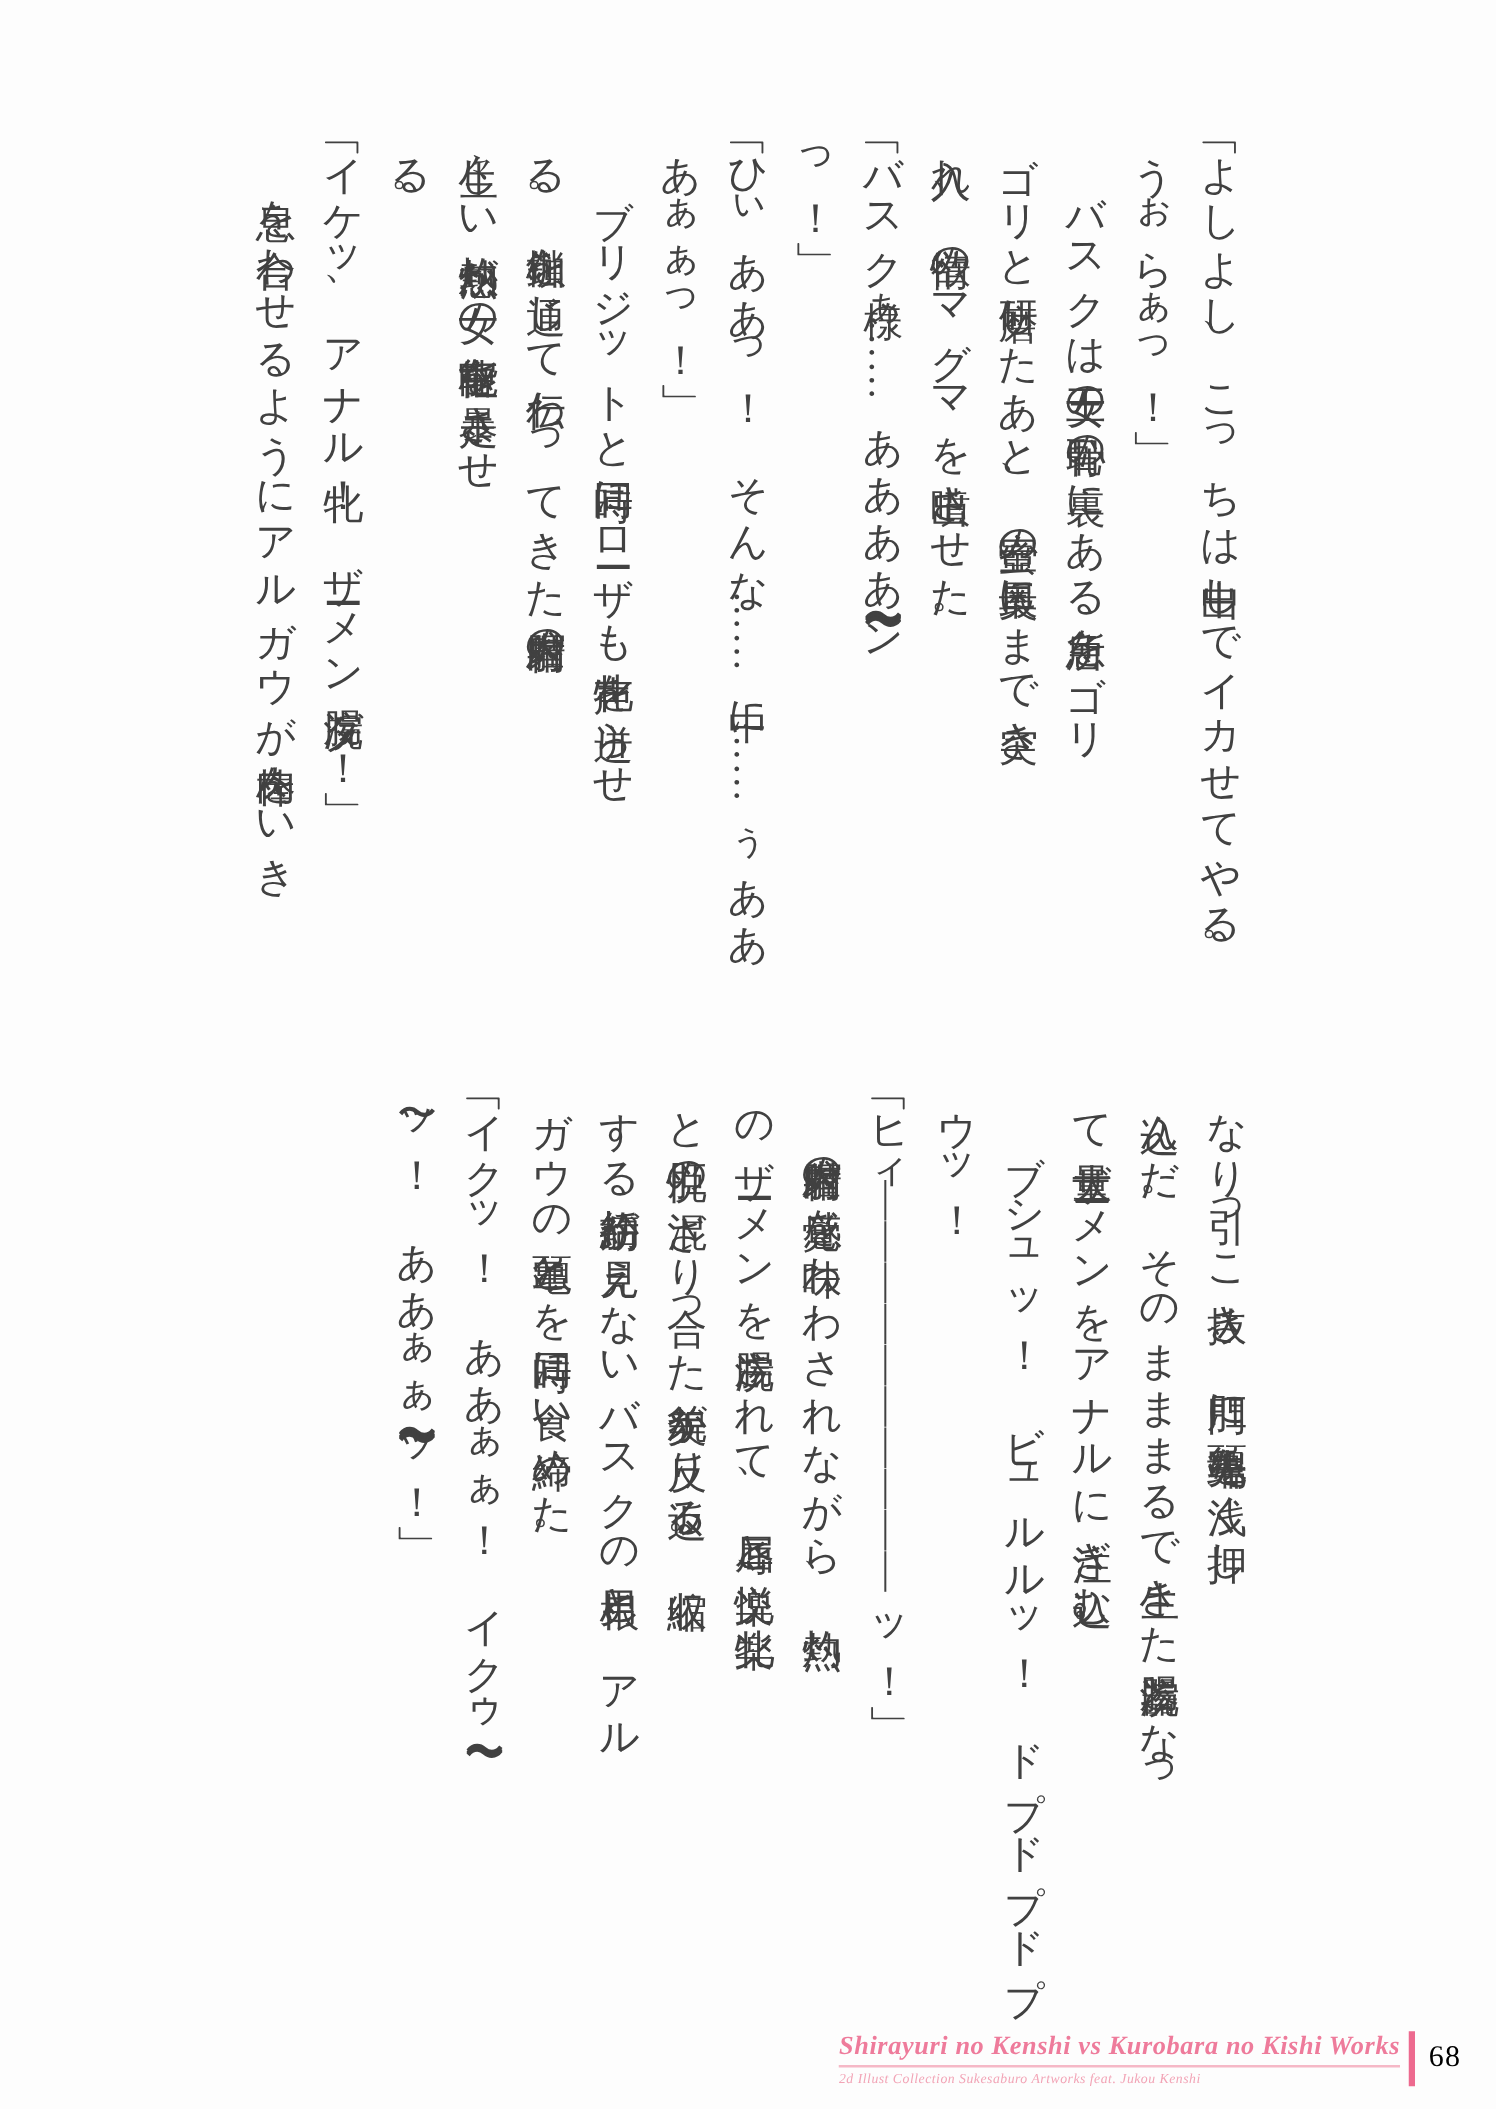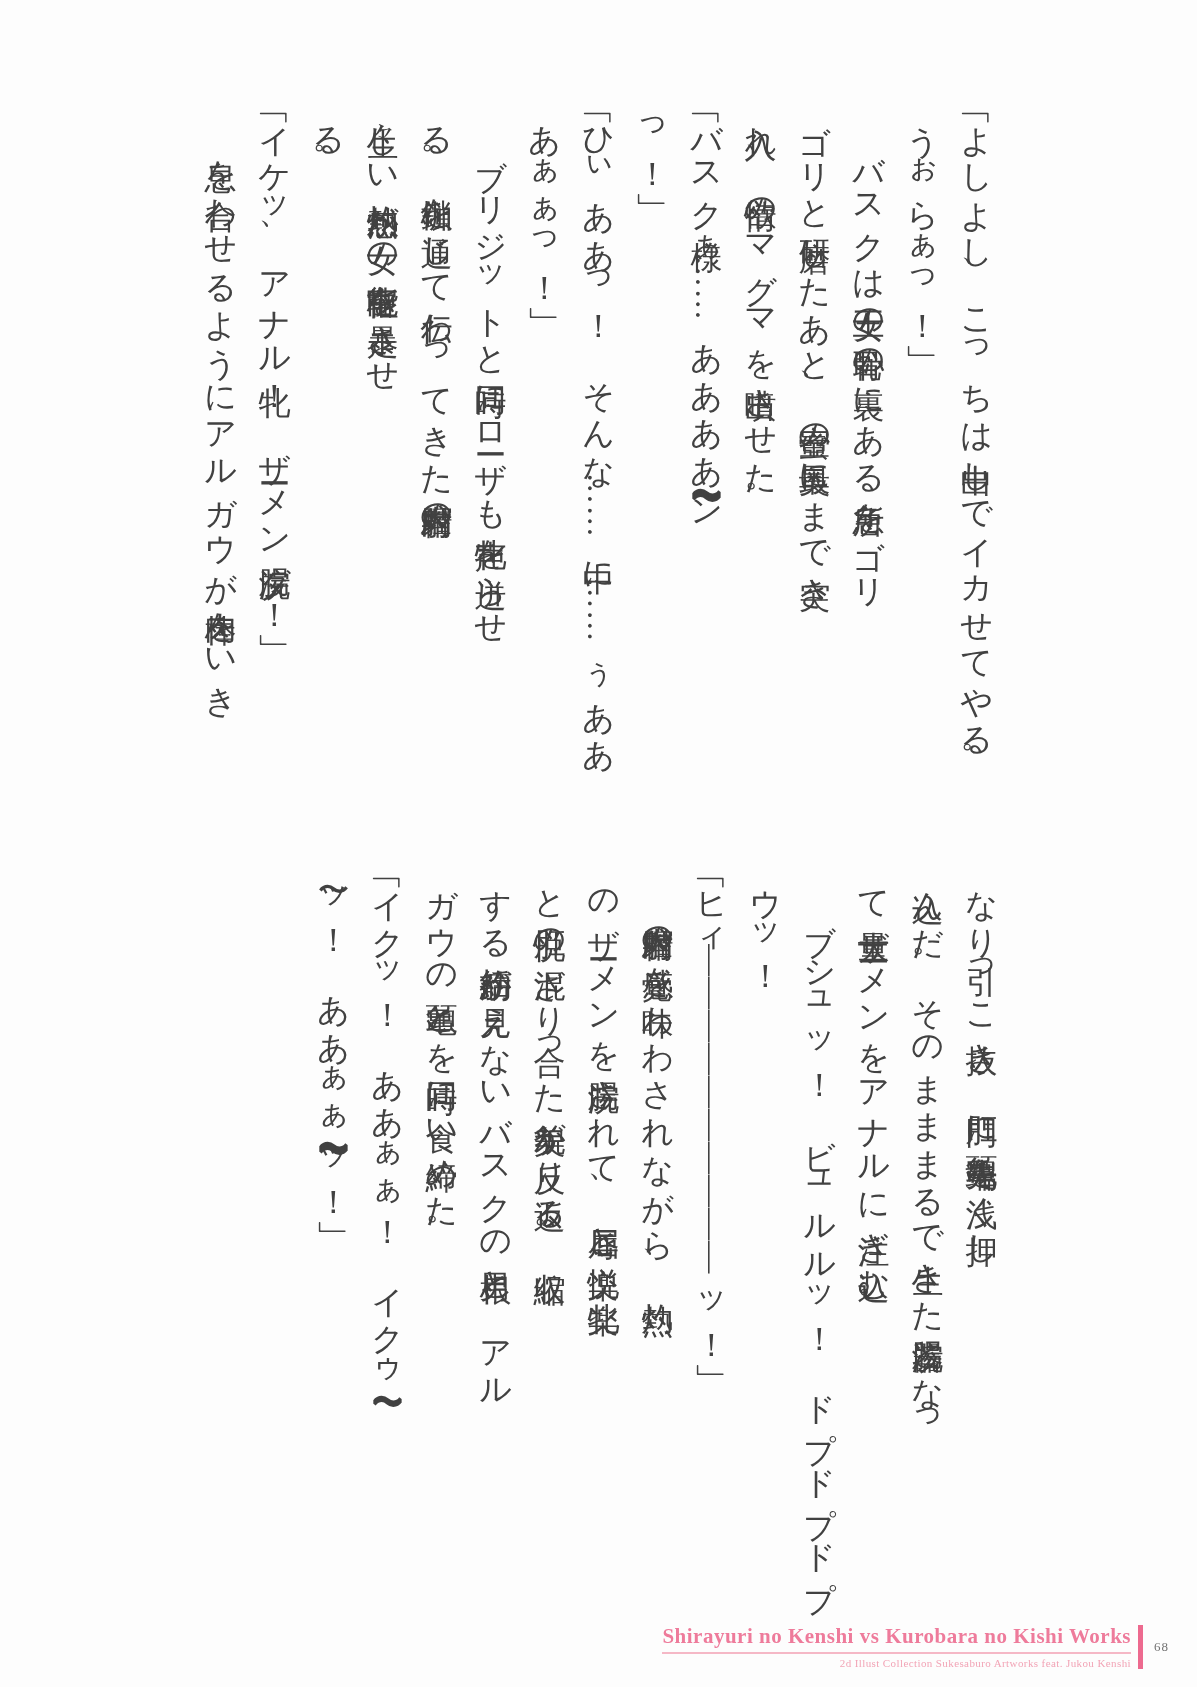--- a/index.html
+++ b/index.html
@@ -31,21 +31,21 @@
   .block-bottom { top: 868px; right: 188px; }
   .tcol { margin: 0; }
 
   
   .footer {
     position: absolute;
     right: 28px; top: 1624px;
     display: flex;
     align-items: center;
   }
-  .footer-titles { text-align: right; }
+  .footer-titles { text-align: left; font-style: italic; }
   .footer-title {
     font-size: 21px;
     font-weight: bold;
     color: #ee7b9b;
     letter-spacing: 0.5px;
     padding-bottom: 3px;
     border-bottom: 2px solid #f5b8c6;
     white-space: nowrap;
   }
   .footer-sub {
@@ -55,22 +55,22 @@
     letter-spacing: 0.4px;
     white-space: nowrap;
   }
   .footer-bar {
     width: 5px; height: 44px;
     background: #ed6a8f;
     margin-left: 7px;
     margin-right: 11px;
   }
   .footer-page {
-    font-size: 13px;
-    color: #737373;
+    font-size: 24px;
+    color: #000000;
     letter-spacing: 1px;
     text-align: center;
   }
 </style>
 </head>
 <body>
 
 <div class="page">
 
   <div class="vblock block-top">

